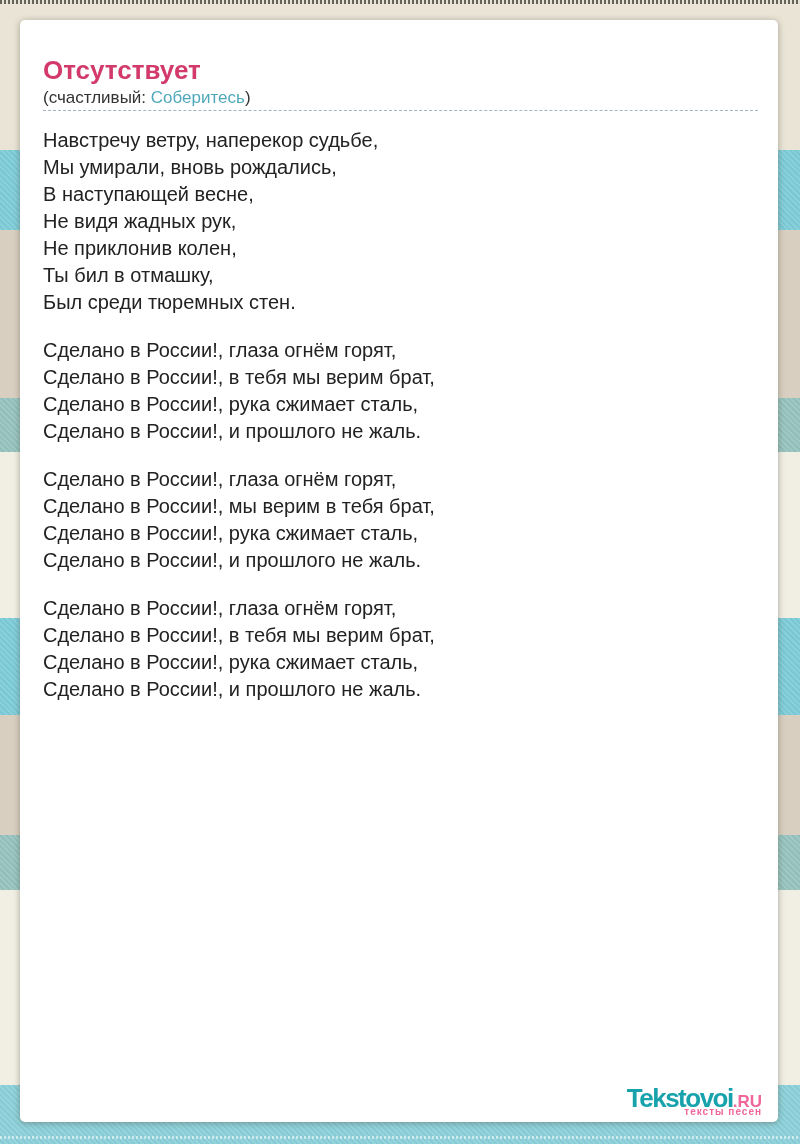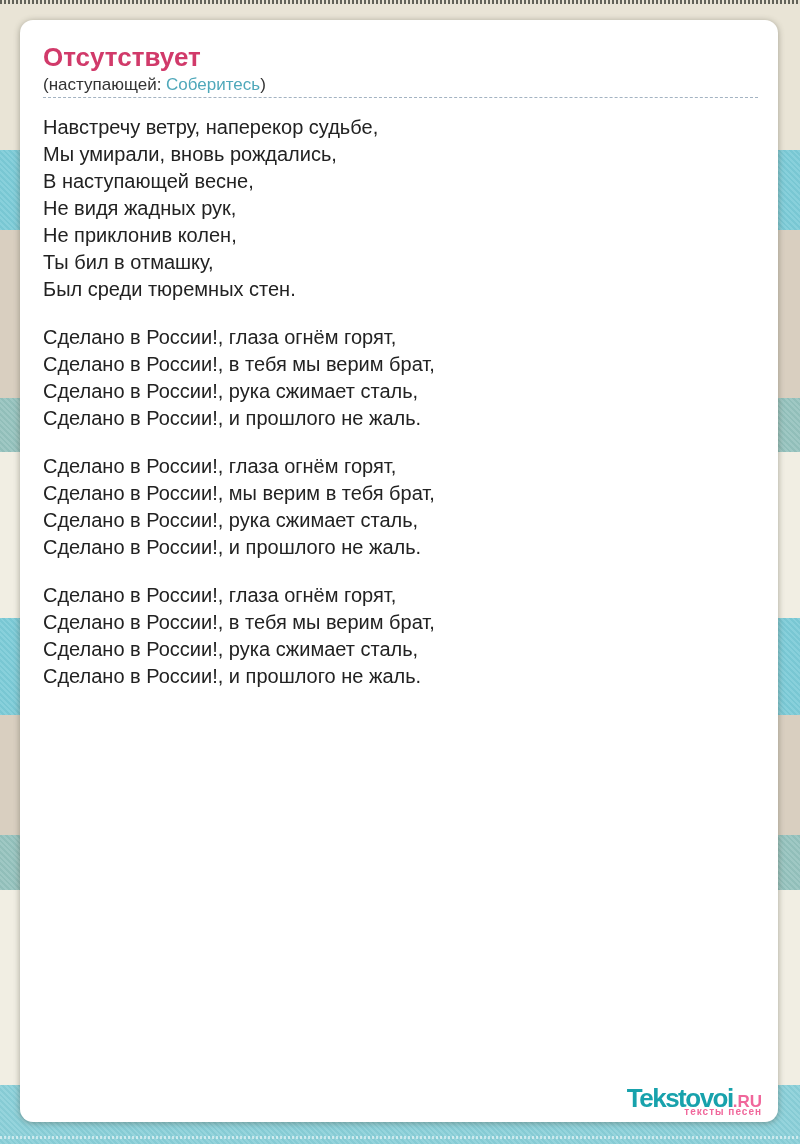--- a/index.html
+++ b/index.html
@@ -36,24 +36,24 @@
   }
   .teal-weave {
     background-image: repeating-linear-gradient(45deg, rgba(255,255,255,0.10) 0 2px, rgba(0,0,0,0.02) 2px 4px);
   }
   
   .paper {
     position: absolute;
     left: 20px; top: 20px;
     width: 758px; height: 1102px;
     background: #ffffff;
-    border-radius: 13px;
+    border-radius: 5px;
     box-shadow: 0 1px 6px rgba(70, 70, 55, 0.45);
     box-sizing: border-box;
-    padding: 22px 20px 0 23px;
+    padding: 35px 20px 0 23px;
   }
   .song-title {
     margin: 0;
     font-size: 26px;
     line-height: 30px;
     font-weight: bold;
     color: #d13a6a;
   }
   .artist-line {
     margin: 2px 0 0 0;
@@ -122,21 +122,21 @@
 <div class="stripe s-muted-2 teal-weave"></div>
 <div class="stripe s-cream-2 tex-grain"></div>
 <div class="stripe s-teal-3 teal-weave"></div>
 <div class="stripe bottom-dots"></div>
 
 <div class="paper">
 
   <h1 class="song-title">Отсутствует</h1>
 
   <div class="artist-line">
-    <span>(наступающей: </span><a class="artist-link">Соберитесь</a><span>)</span>
+    <span>(счастливый: </span><a class="artist-link">Соберитесь</a><span>)</span>
   </div>
 
   <div class="lyrics">
       <p class="stanza">Навстречу ветру, наперекор судьбе,
 Мы умирали, вновь рождались,
 В наступающей весне,
 Не видя жадных рук,
 Не приклонив колен,
 Ты бил в отмашку,
 Был среди тюремных стен.</p>

